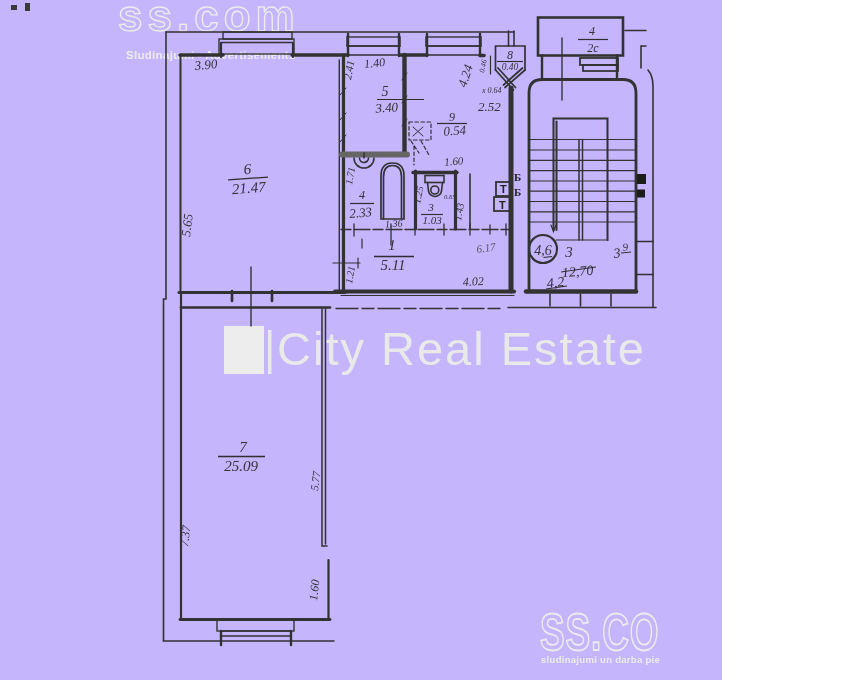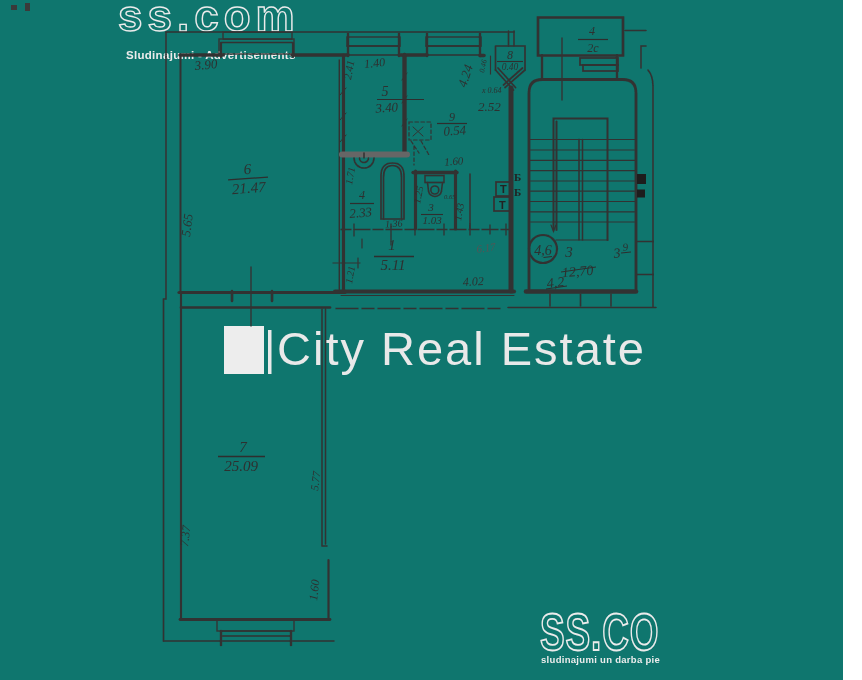--- a/index.html
+++ b/index.html
@@ -1,16 +1,16 @@
 <!DOCTYPE html>
 <html><head>
 <meta charset="utf-8">
 <style>
   html,body{margin:0;padding:0;background:#ffffff;}
-  #page{position:relative;width:843px;height:680px;background:#0f766e;overflow:hidden;}
+  #page{position:relative;width:722px;height:680px;background:#c4b5fd;overflow:hidden;}
   svg{position:absolute;left:0;top:0;}
   .hw{font-family:"Liberation Serif",serif;font-style:italic;fill:#2e2e2e;fill-opacity:0.97;}
   .wm{font-family:"Liberation Sans",sans-serif;}
 </style>
 </head>
 <body>
 <div id="page">
 <svg width="862" height="680" viewBox="0 0 862 680" opacity="0.999">
 
   <g>

